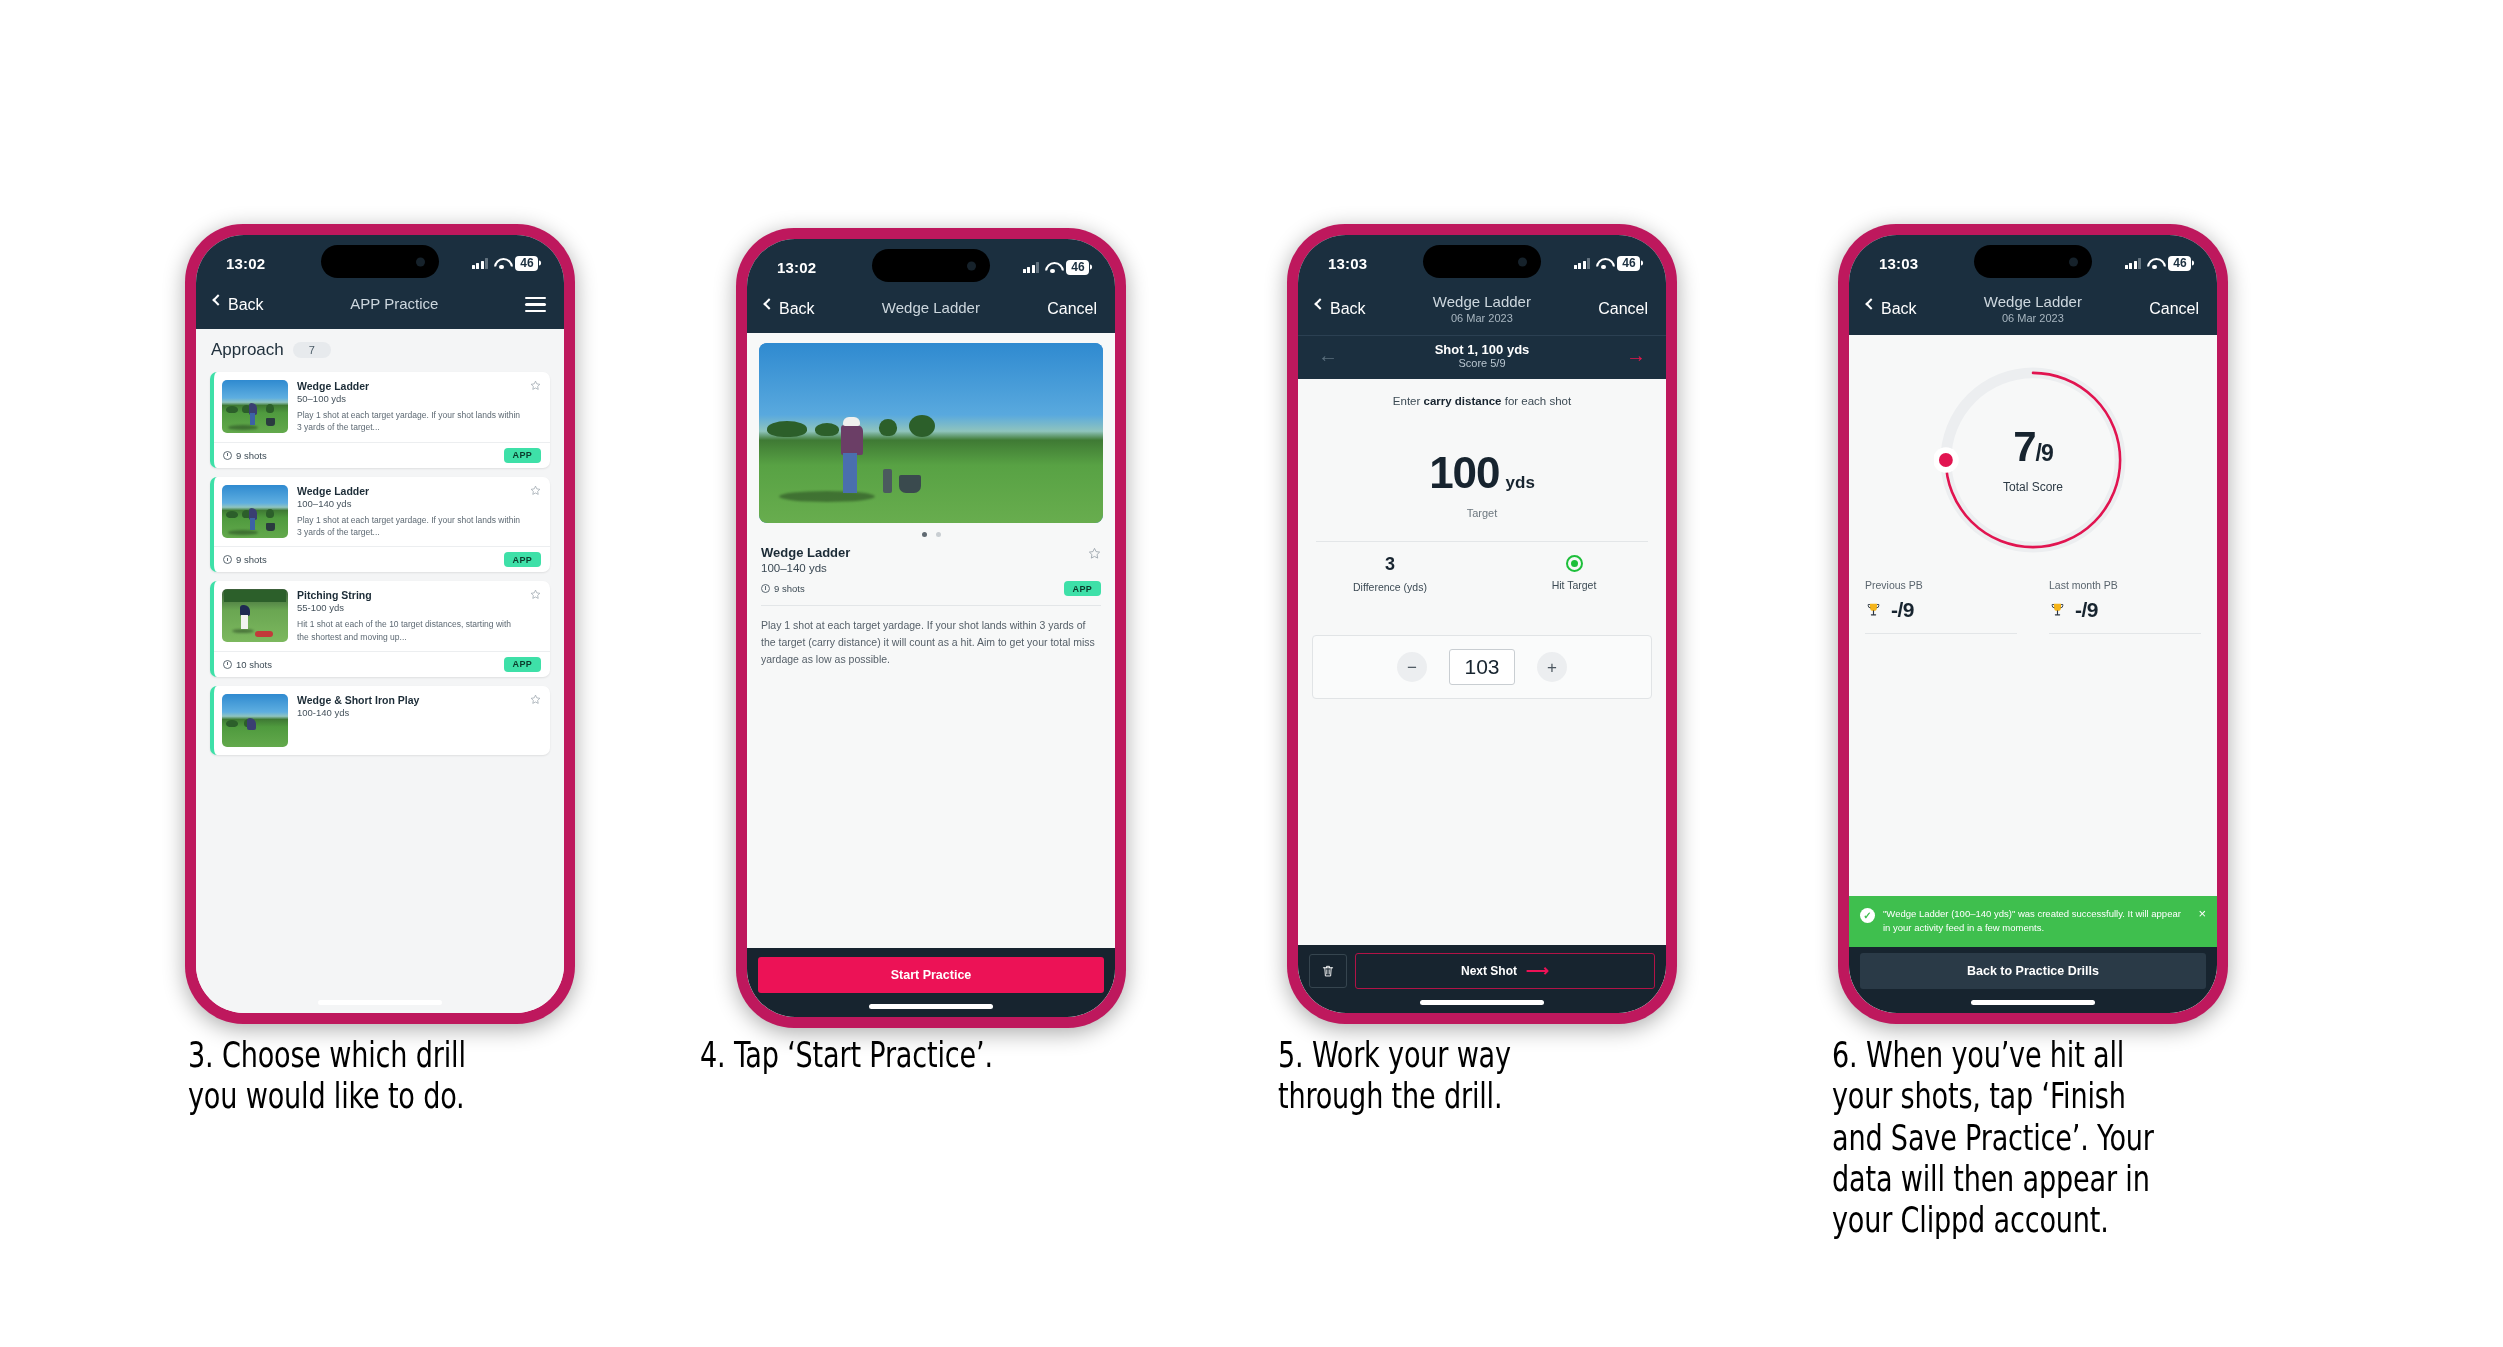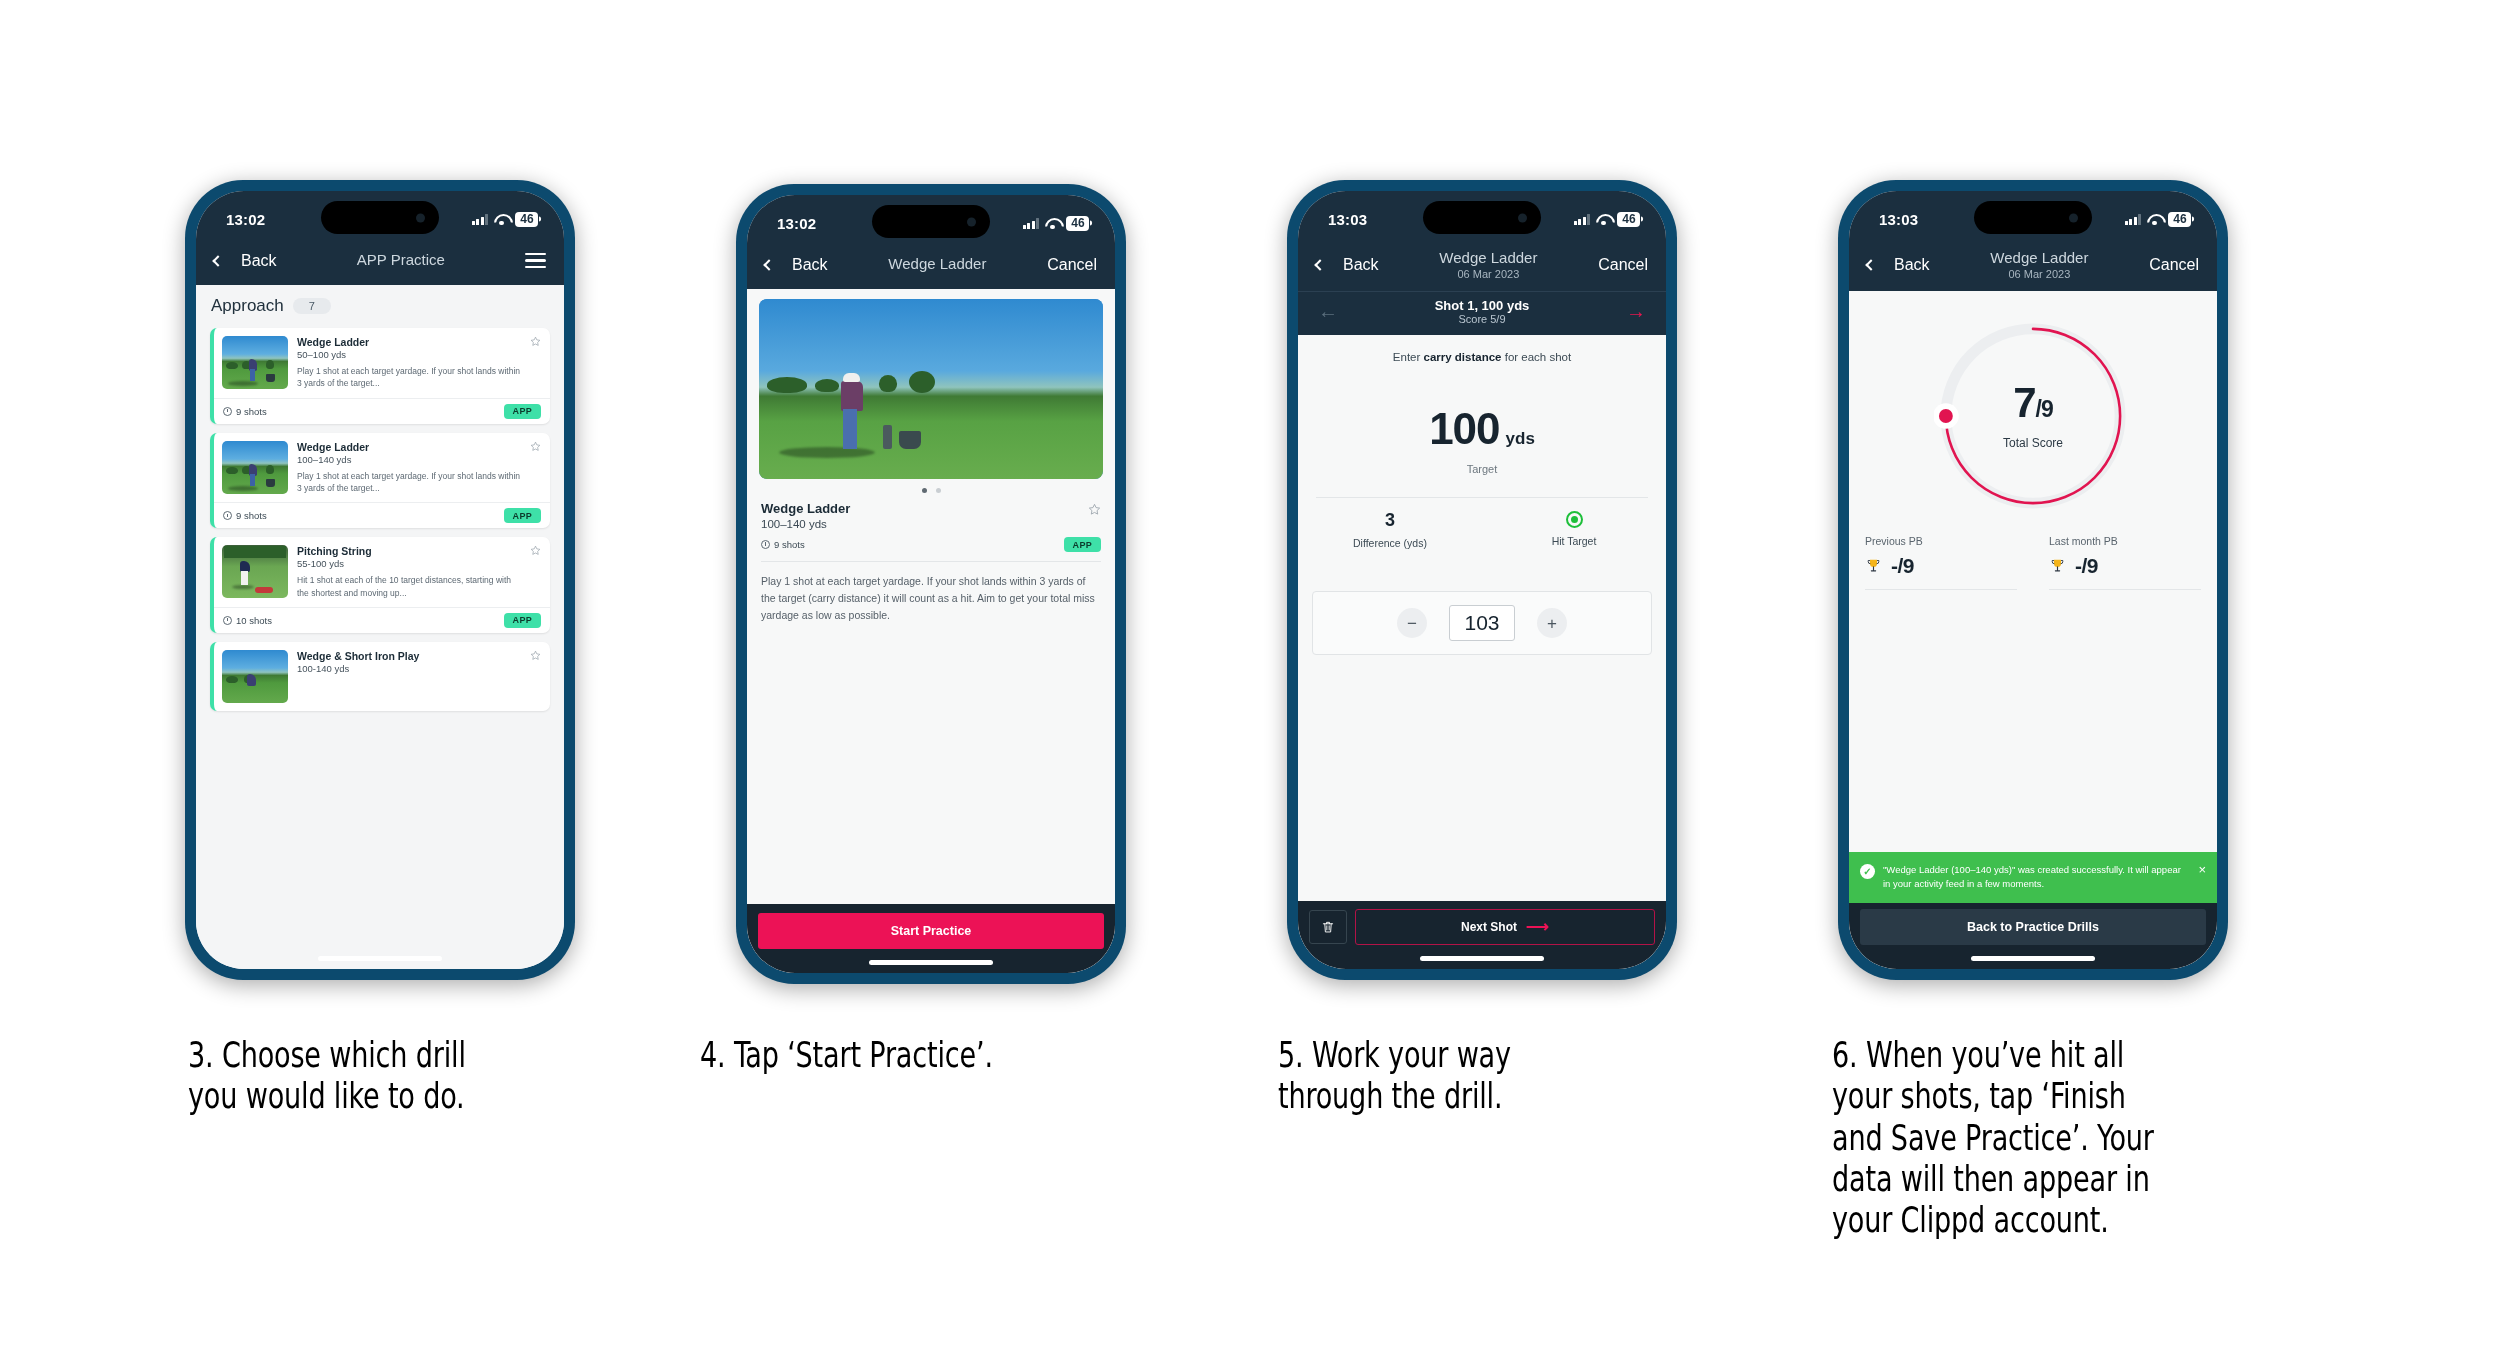--- a/index.html
+++ b/index.html
@@ -8,24 +8,25 @@
     background: #ffffff;
     font-family: "Liberation Sans", sans-serif;
     overflow: hidden;
   }
   .stage { position: relative; width: 2503px; height: 1347px; }
 
   
   .phone {
     position: absolute;
     width: 390px; height: 800px;
-    background: #0c4a6e;
+    background: #be185d;
     border-radius: 58px;
     padding: 11px;
     box-shadow: 0 5px 22px rgba(0,0,0,.33);
+    margin-top: 44px;
   }
   .phone-inner {
     position: relative;
     width: 100%; height: 100%;
     border-radius: 48px;
     overflow: hidden;
     background: #f4f5f6;
     display: flex;
     flex-direction: column;
   }
@@ -91,21 +92,21 @@
 
   
   .navbar {
     flex: 0 0 auto;
     background: #1b2f3f;
     color: #fff;
     display: flex; align-items: center;
     padding: 8px 18px 13px 18px;
     min-height: 44px;
   }
-  .nav-back { display:flex; align-items:center; gap:18px; font-size:16px; font-weight:500; flex:0 0 auto; }
+  .nav-back { display:flex; gap:5px; font-size:16px; font-weight:500; flex:0 0 auto; }
   .chev { display:inline-block; width:8px; height:8px;
     border-left:2.2px solid #fff; border-bottom:2.2px solid #fff;
     transform: rotate(45deg); margin-right:1px; }
   .nav-title { flex:1; text-align:center; font-size:15px; color:#cdd7de; line-height:1.25; }
   .nav-title .t2 { font-size:11px; color:#a8b6c0; display:block; }
   .nav-right { flex:0 0 auto; font-size:16px; color:#fff; }
   .burger { display:flex; flex-direction:column; gap:4px; width:21px; }
   .burger span { height:2.4px; background:#fff; border-radius:2px; display:block; }
 
   

